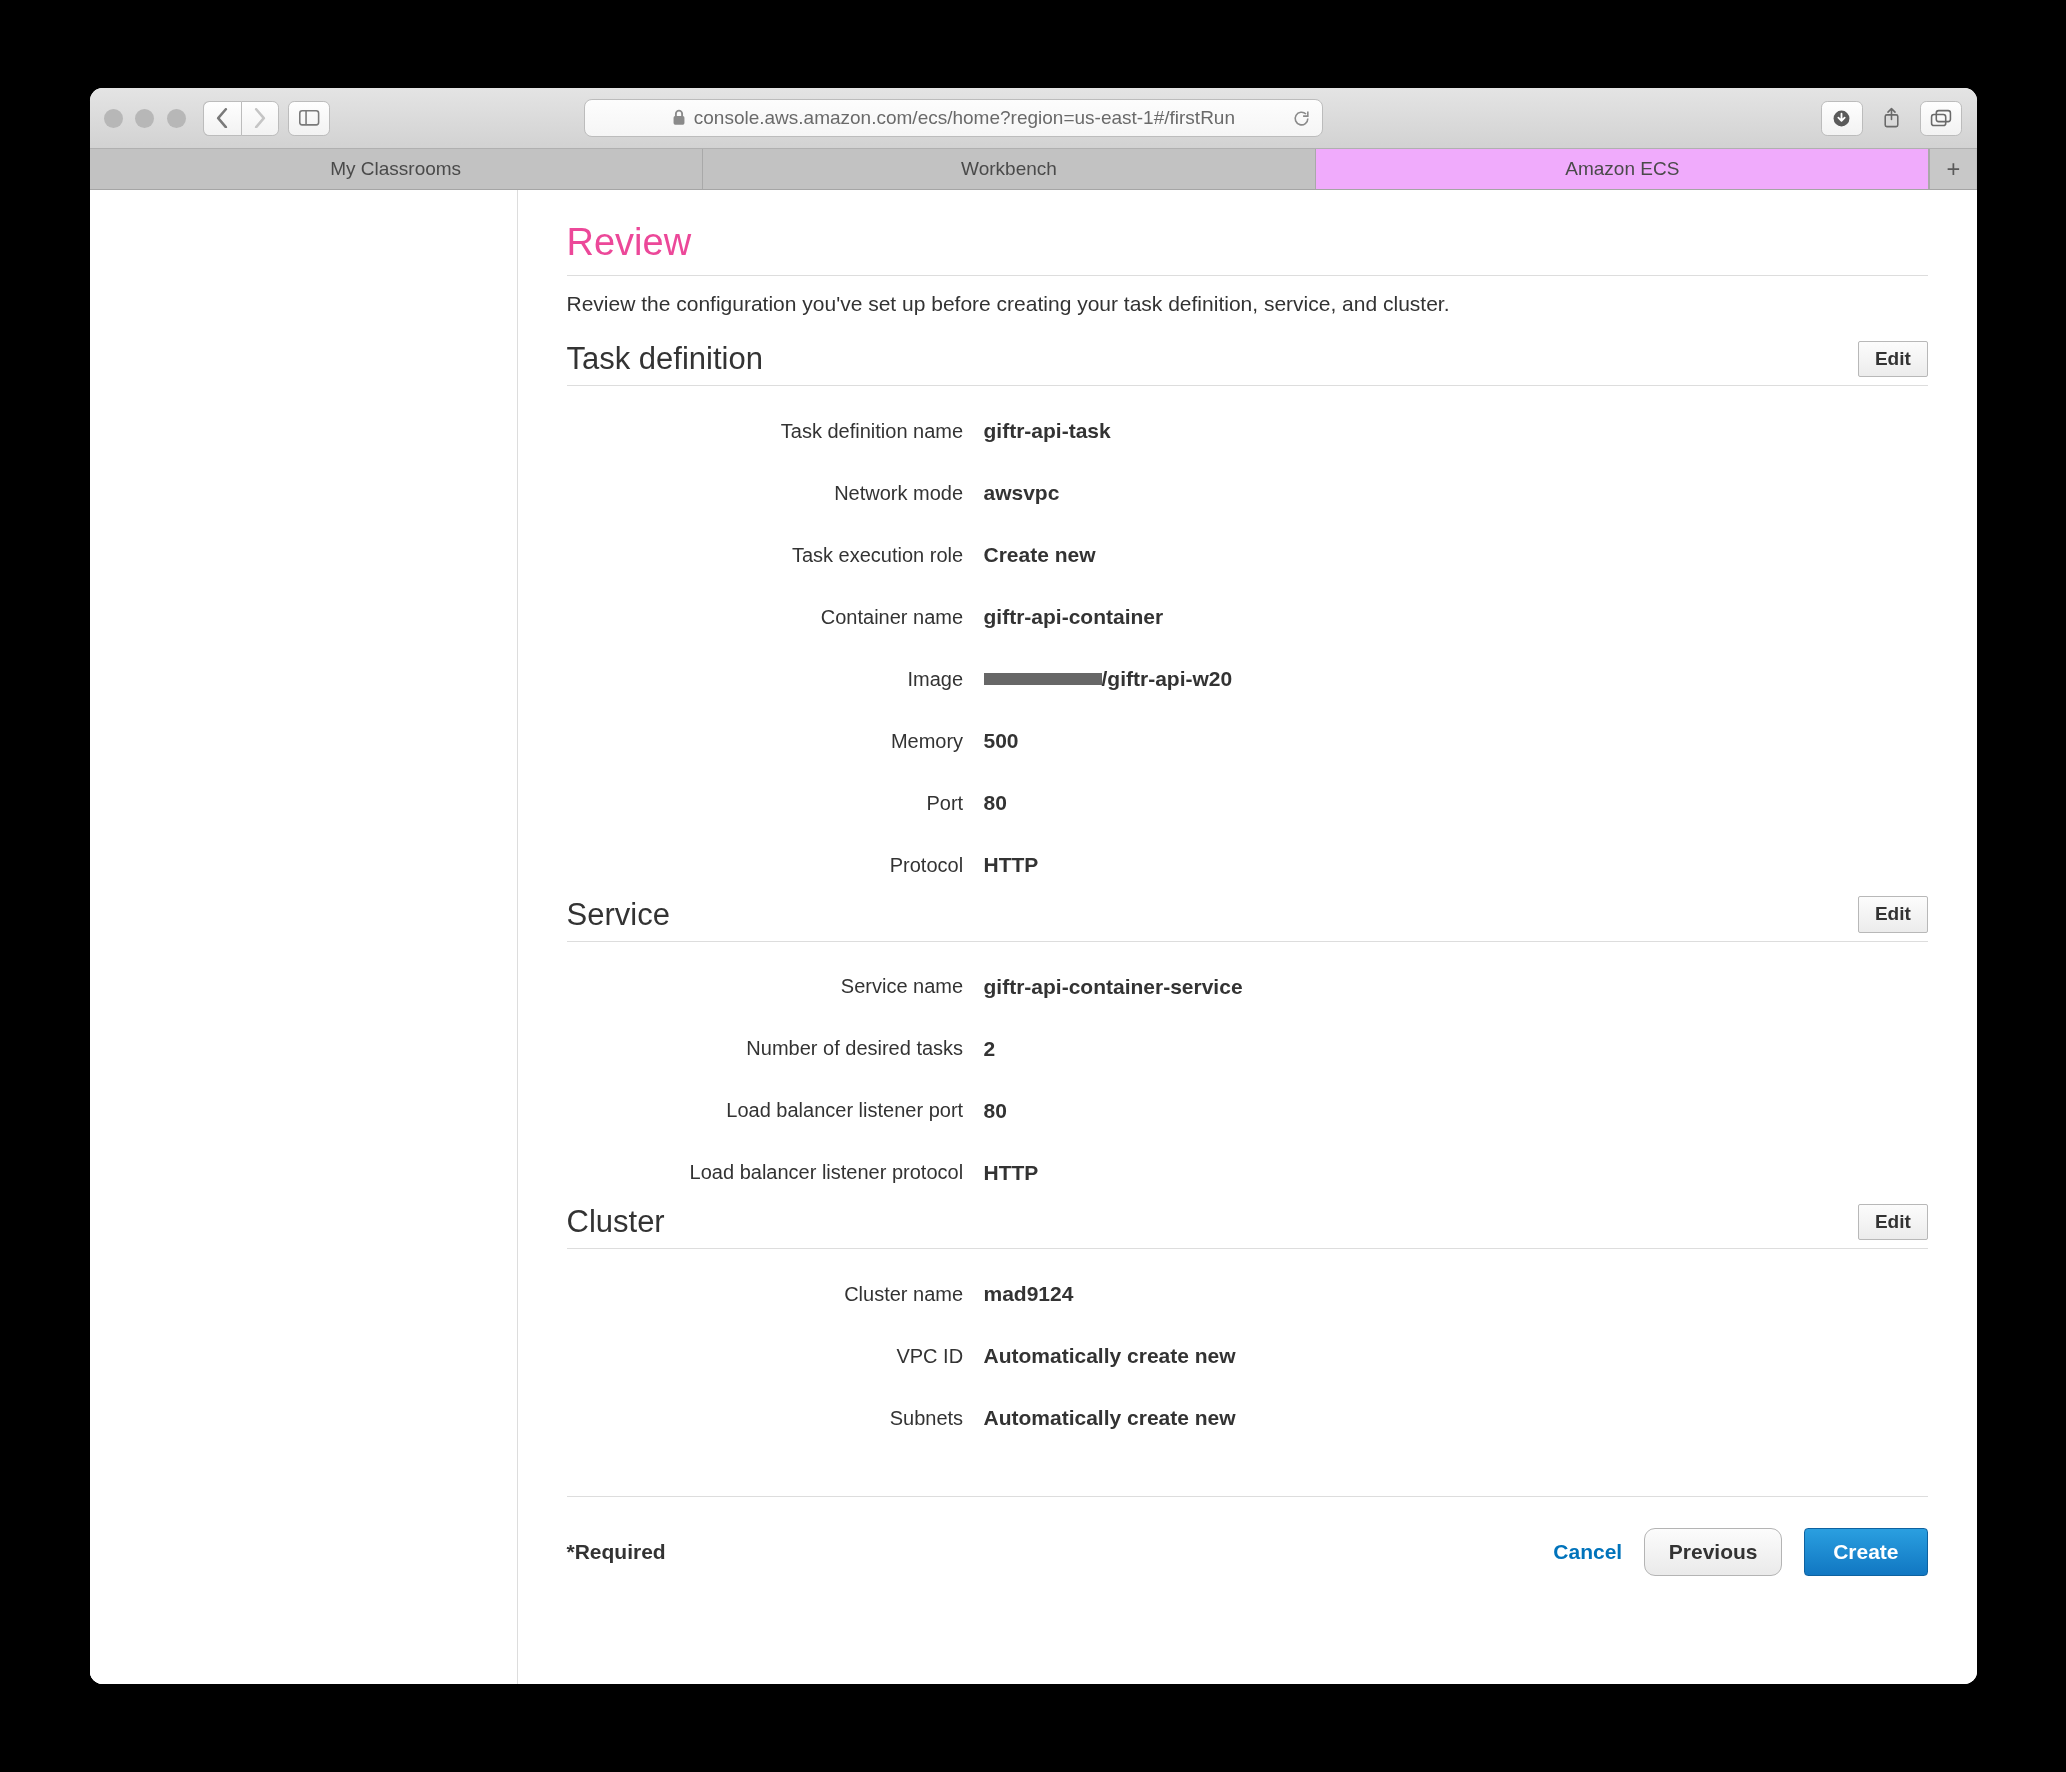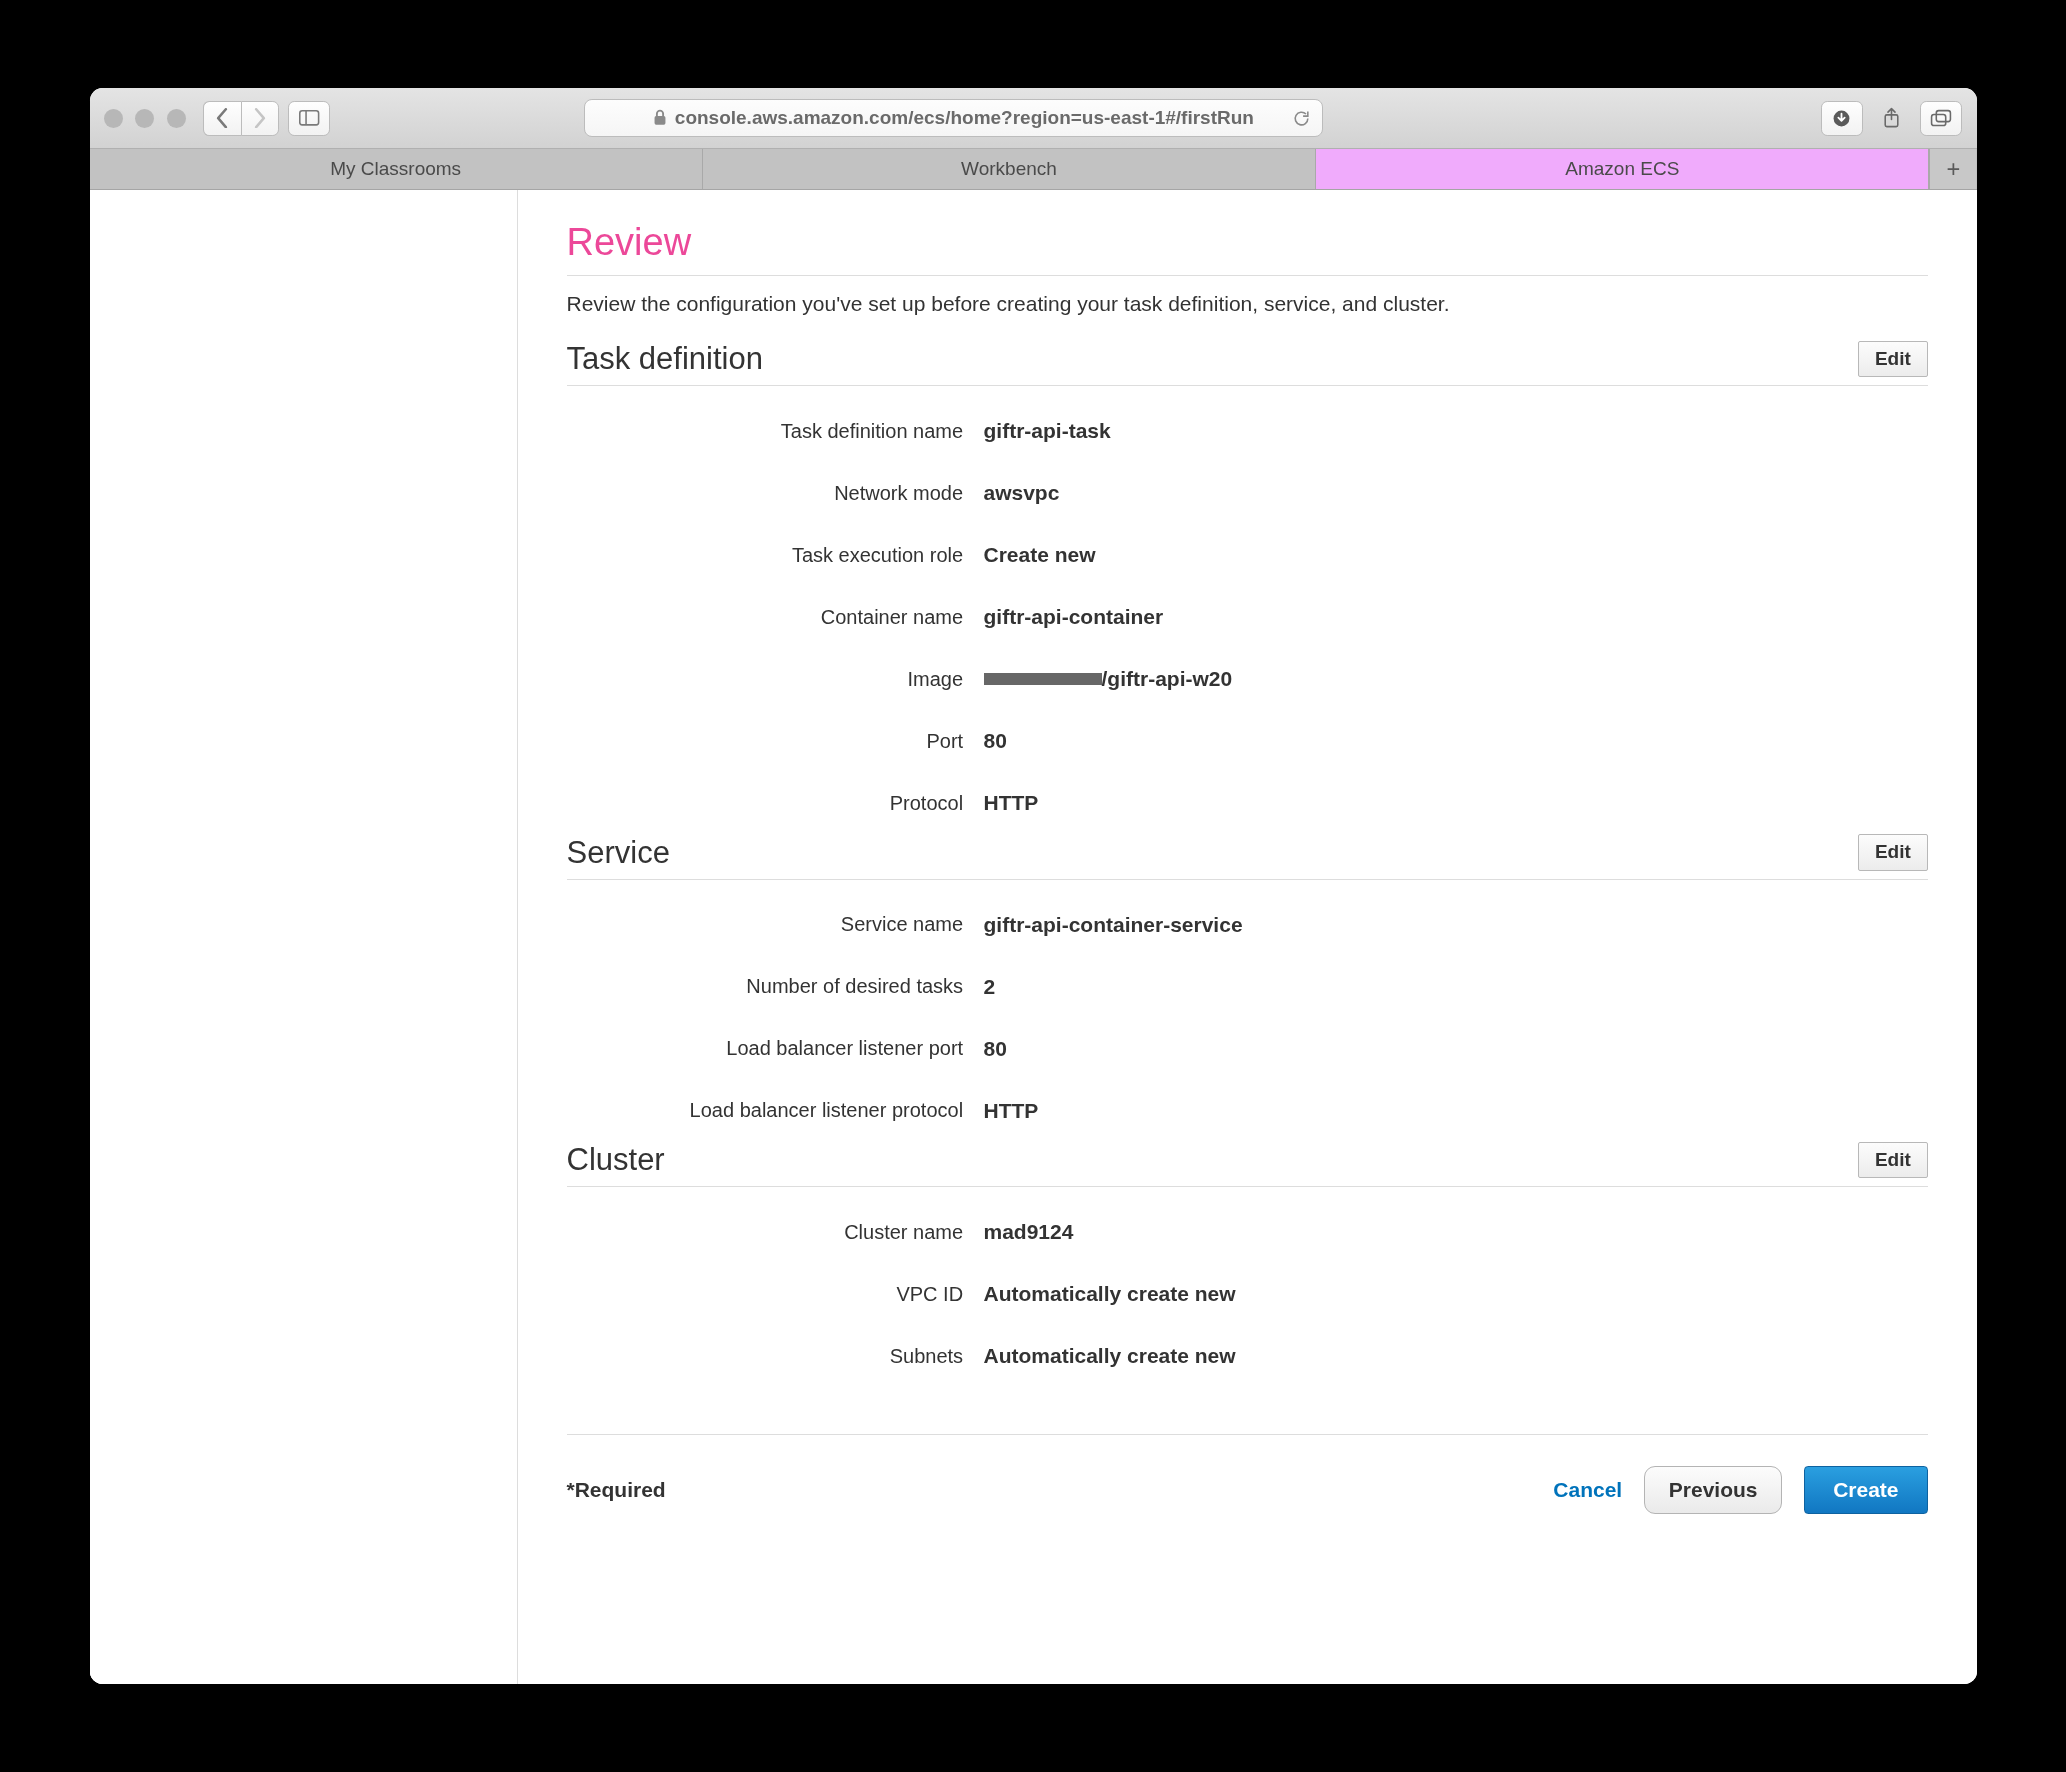--- a/index.html
+++ b/index.html
@@ -63,21 +63,20 @@
     margin: 0 auto;
     height: 38px;
     background: linear-gradient(#fdfdfd,#f5f5f5);
     border: 0.8px solid #bcbcbc;
     border-radius: 7.9px;
     display:flex; align-items:center; justify-content:center;
     gap: 7.9px;
     color: #6a6a6a;
     font-size: 19px;
     position: relative;
-    font-weight: bold;
   }
   .urlbar .lock { font-size: 15.7px; color:#888; }
   .urlbar .refresh { position:absolute; right:11px; color:#888; font-size:17.3px;}
   .right-tools { margin-left:auto; display:flex; gap:7.9px; align-items:center;}
   
   .tabstrip {
     height: 41px;
     background: #c2c2c2;
     border-bottom: 0.8px solid #a5a5a5;
     display: flex;
@@ -334,20 +333,24 @@
         <div class="k">Container name</div>
         <div class="v">giftr-api-container</div>
       </div>
       <div class="kv-row">
         <div class="k">Image</div>
         <div class="v">
           <span class="redacted"></span><span class="img-suffix">/giftr-api-w20</span>
         </div>
       </div>
       <div class="kv-row">
+        <div class="k">Memory</div>
+        <div class="v">500</div>
+      </div>
+      <div class="kv-row">
         <div class="k">Port</div>
         <div class="v">80</div>
       </div>
       <div class="kv-row">
         <div class="k">Protocol</div>
         <div class="v">HTTP</div>
       </div>
 
       <div class="section-head">
         <h2>Service</h2>

